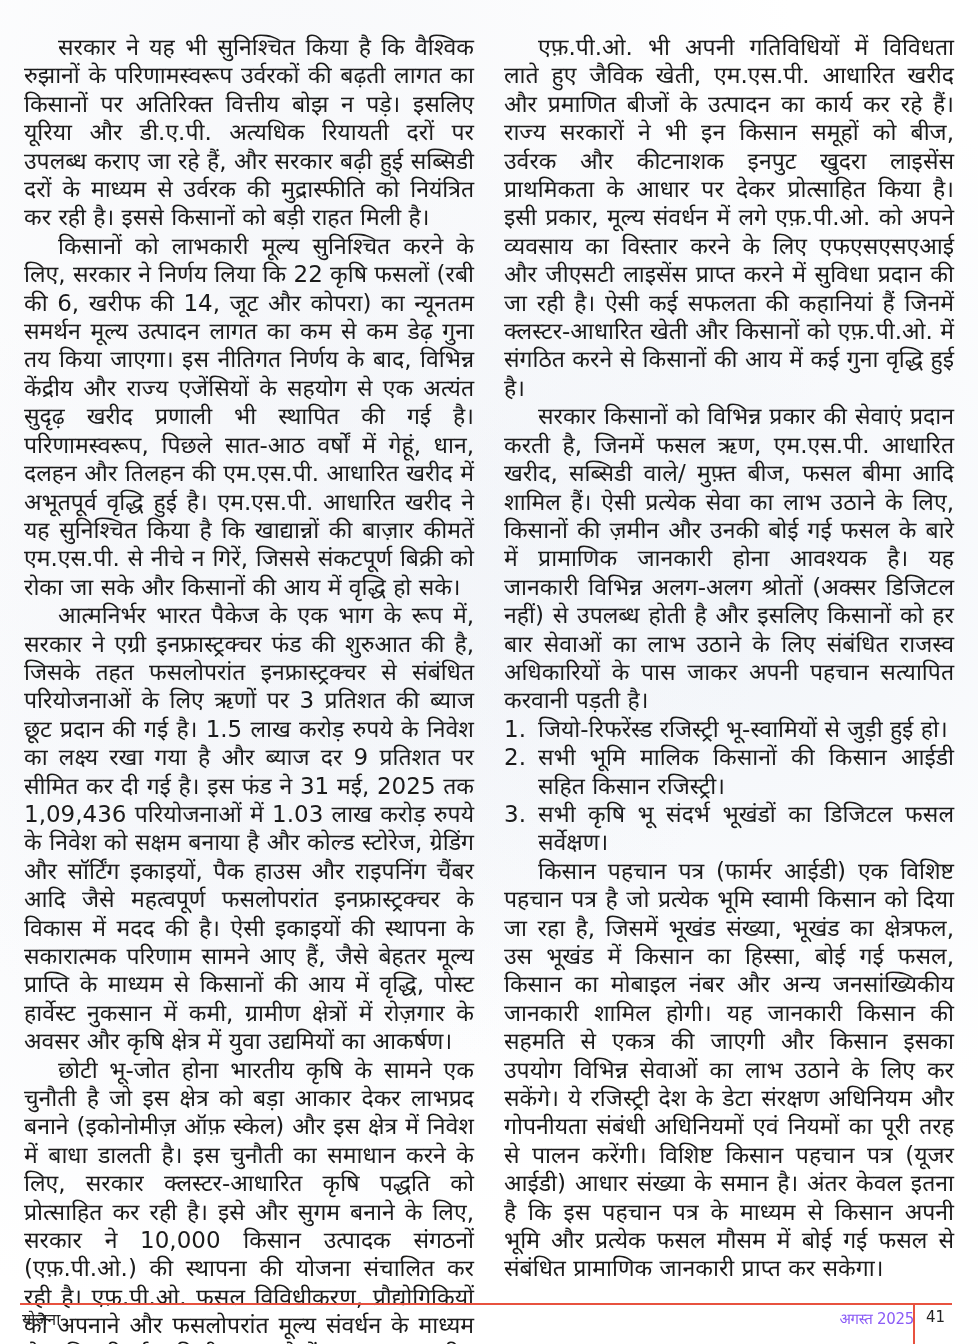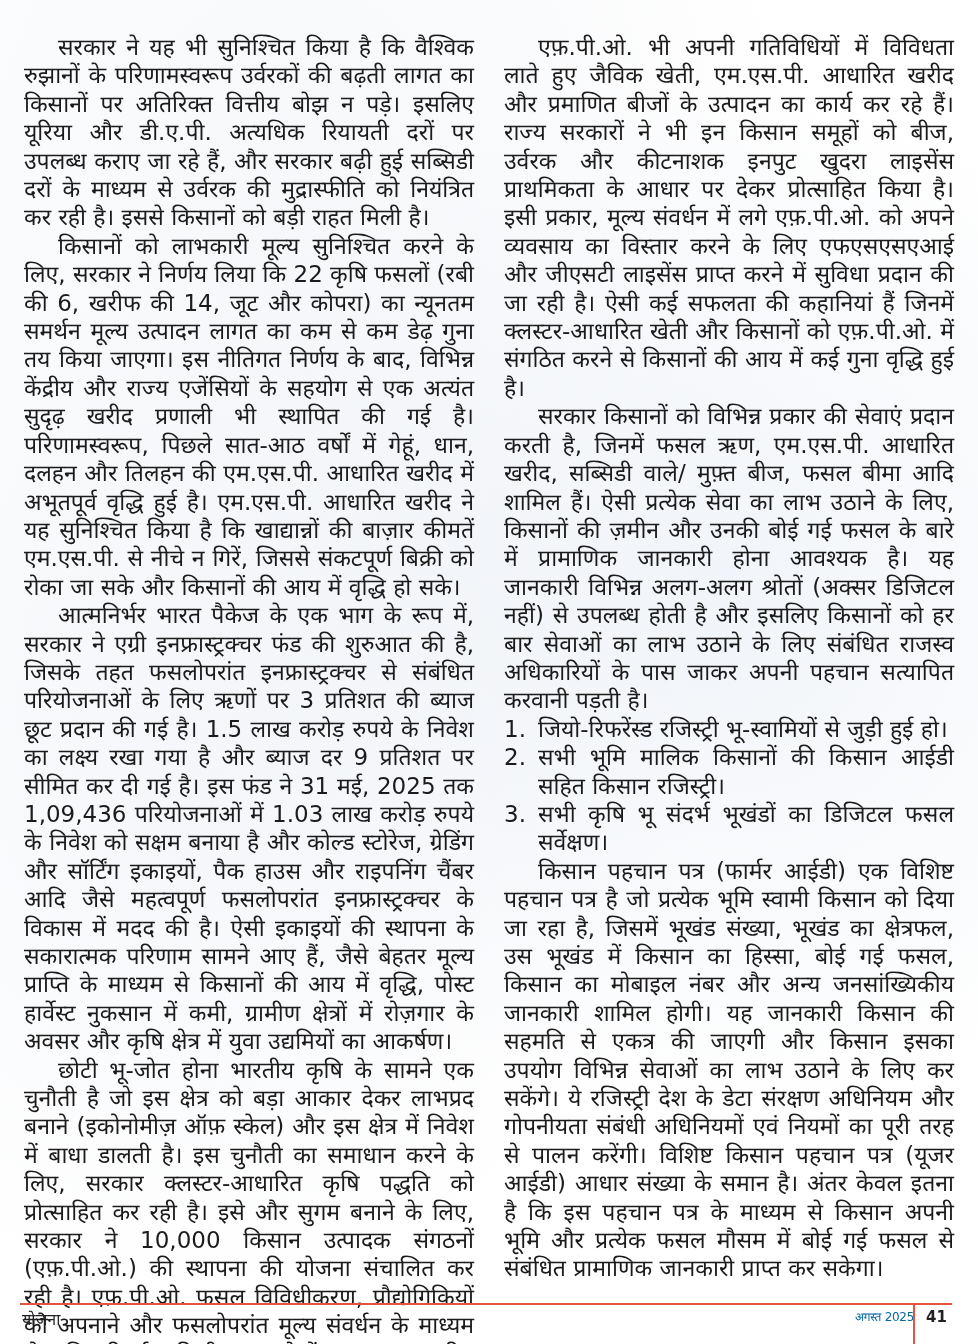--- a/index.html
+++ b/index.html
@@ -16,23 +16,23 @@
   }
   .columns { position: absolute; top: 33px; left: 24px; width: 930px; display: flex; justify-content: space-between; }
   .col { width: 450px; font-size: 23px; line-height: 28.4px; text-align: justify; }
   .col p { margin: 0; text-indent: 34px; }
   .col .num-list { margin: 0; padding: 0; list-style: none; }
   .col .num-list li { display: flex; }
   .col .num-list .n { width: 34px; flex: 0 0 34px; }
   .col .num-list .t { flex: 1; text-align: justify; }
   .footer-rule { position: absolute; top: 1303px; left: 20px; width: 932px; height: 2px; background: #e8523f; }
   .footer-left { position: absolute; top: 1308px; left: 22px; font-family: "DejaVu Serif", serif; font-size: 16px; color: #222; }
-  .footer-right { position: absolute; top: 1308px; right: 64px; font-size: 12px; color: #0369a1; letter-spacing: -0.3px; }
+  .footer-right { position: absolute; top: 1308px; right: 64px; font-size: 15px; color: #8b5cf6; letter-spacing: -0.3px; }
   .footer-sep { position: absolute; top: 1304px; left: 913px; width: 2px; height: 40px; background: #e8523f; }
-  .footer-page { position: absolute; top: 1308px; left: 926px; font-size: 15px; color: #222; font-weight: bold; }
+  .footer-page { position: absolute; top: 1308px; left: 926px; font-size: 15px; color: #222; }
 </style>
 </head>
 <body>
 
 <div class="page-bg"></div>
 
 <div class="columns">
   <div class="col">
     <p>सरकार ने यह भी सुनिश्चित किया है कि वैश्विक रुझानों के परिणामस्वरूप उर्वरकों की बढ़ती लागत का किसानों पर अतिरिक्त वित्तीय बोझ न पड़े। इसलिए यूरिया और डी.ए.पी. अत्यधिक रियायती दरों पर उपलब्ध कराए जा रहे हैं, और सरकार बढ़ी हुई सब्सिडी दरों के माध्यम से उर्वरक की मुद्रास्फीति को नियंत्रित कर रही है। इससे किसानों को बड़ी राहत मिली है।</p>
     <p>किसानों को लाभकारी मूल्य सुनिश्चित करने के लिए, सरकार ने निर्णय लिया कि 22 कृषि फसलों (रबी की 6, खरीफ की 14, जूट और कोपरा) का न्यूनतम समर्थन मूल्य उत्पादन लागत का कम से कम डेढ़ गुना तय किया जाएगा। इस नीतिगत निर्णय के बाद, विभिन्न केंद्रीय और राज्य एजेंसियों के सहयोग से एक अत्यंत सुदृढ़ खरीद प्रणाली भी स्थापित की गई है। परिणामस्वरूप, पिछले सात-आठ वर्षों में गेहूं, धान, दलहन और तिलहन की एम.एस.पी. आधारित खरीद में अभूतपूर्व वृद्धि हुई है। एम.एस.पी. आधारित खरीद ने यह सुनिश्चित किया है कि खाद्यान्नों की बाज़ार कीमतें एम.एस.पी. से नीचे न गिरें, जिससे संकटपूर्ण बिक्री को रोका जा सके और किसानों की आय में वृद्धि हो सके।</p>

